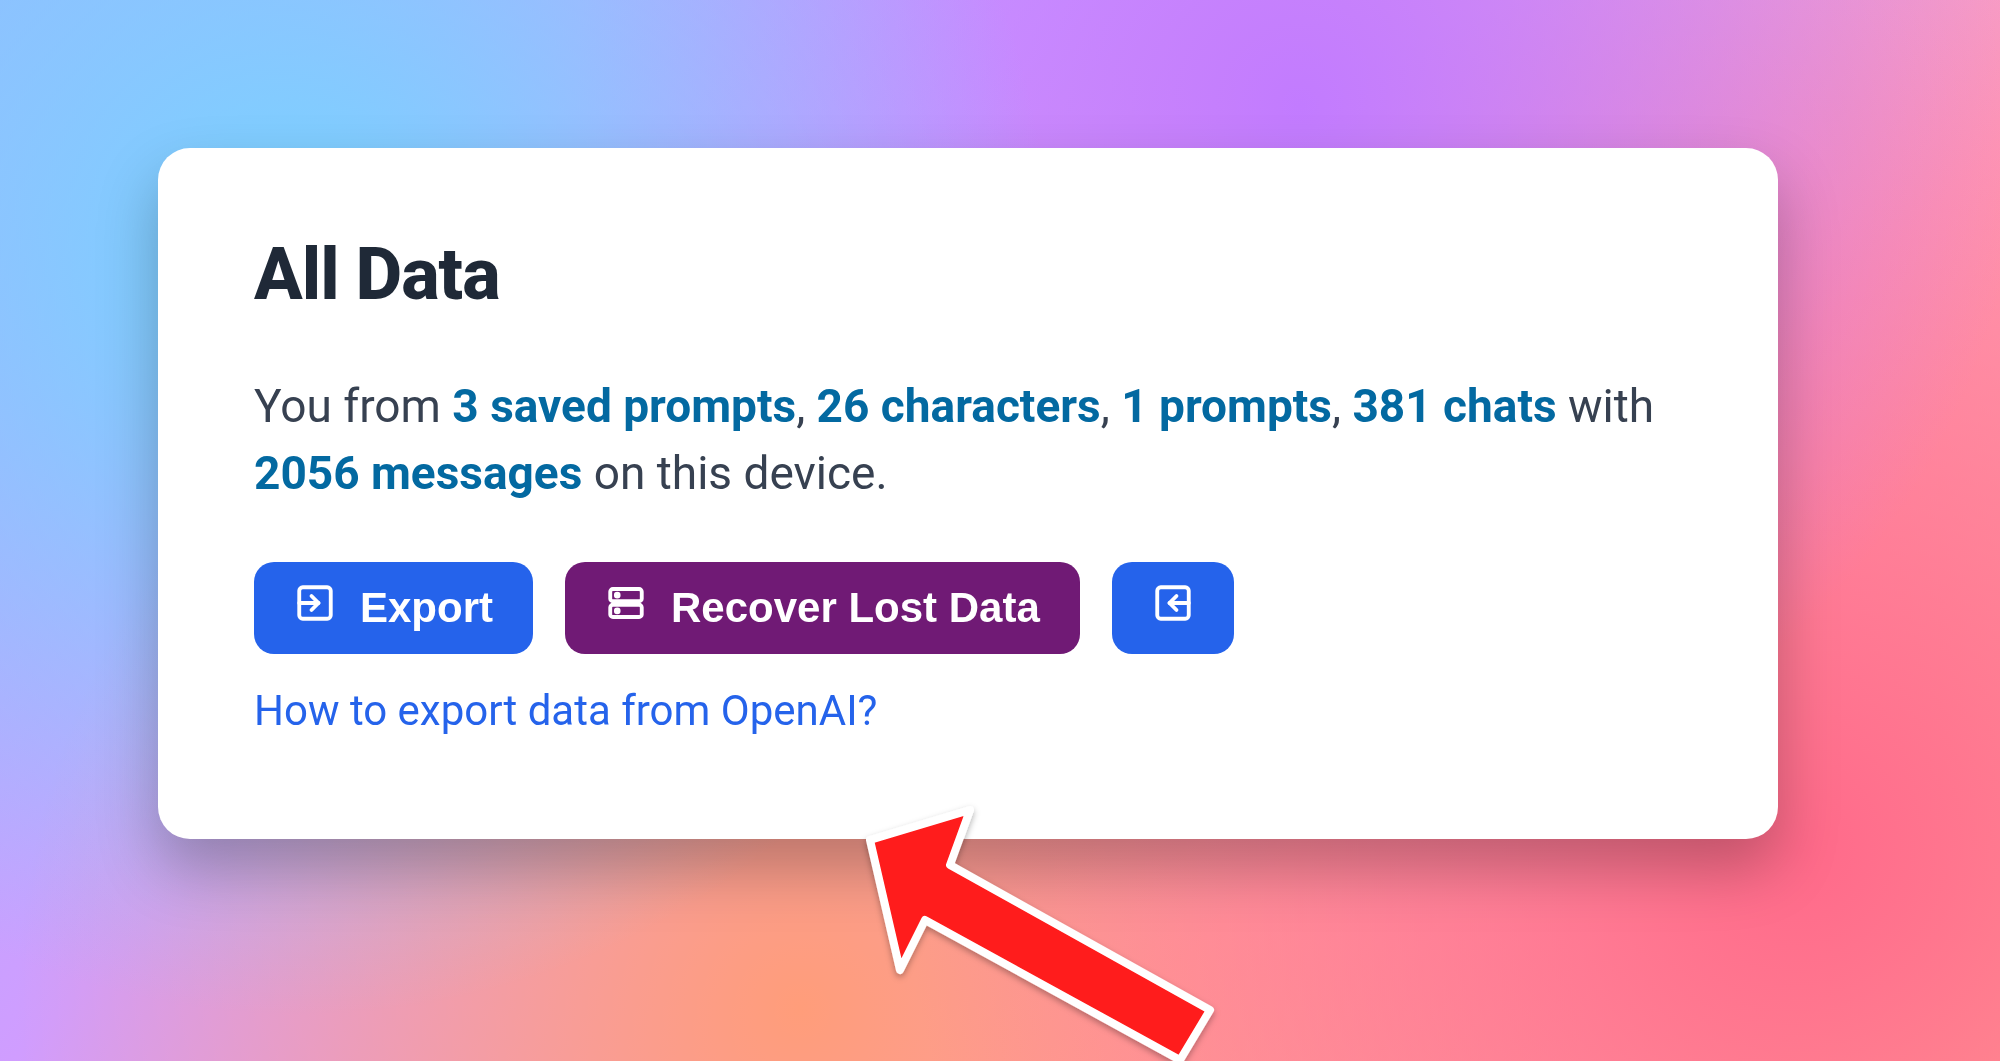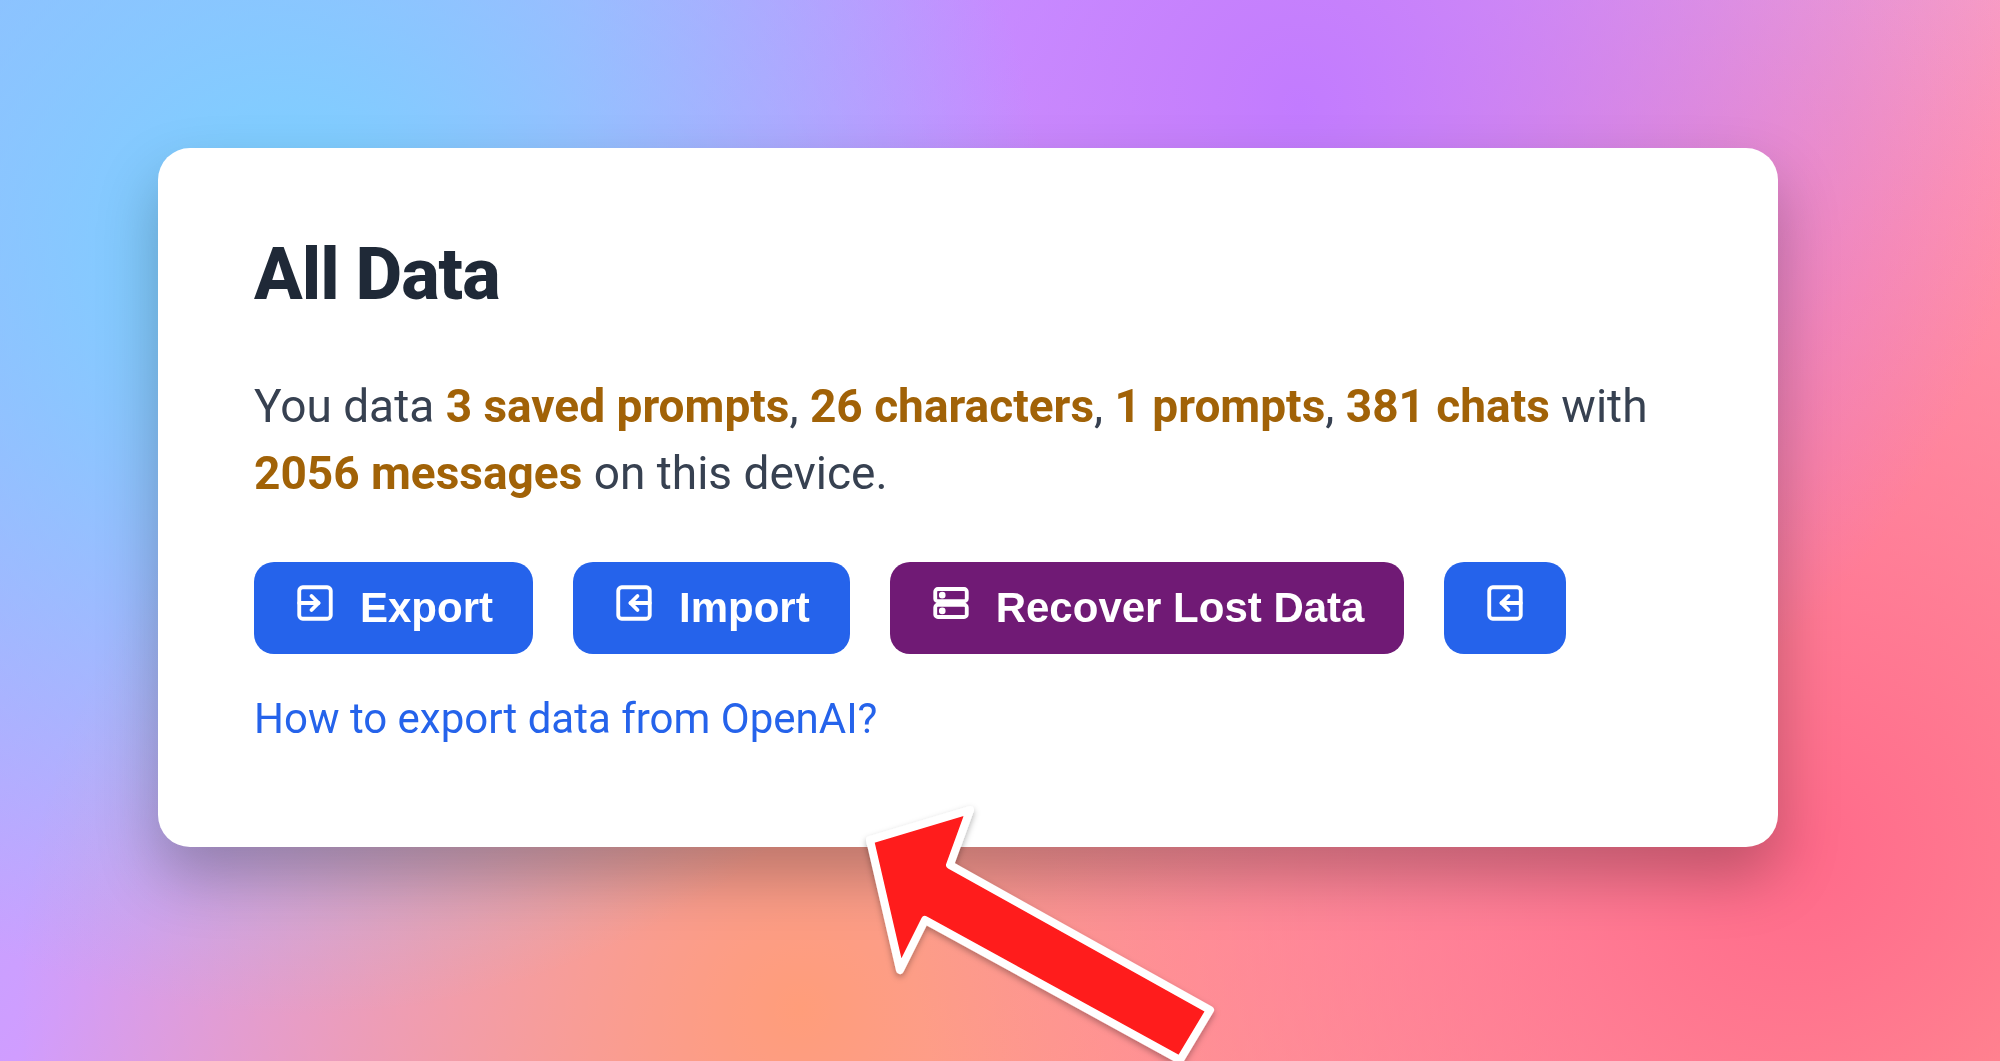--- a/index.html
+++ b/index.html
@@ -34,25 +34,25 @@
     letter-spacing: -1px;
     margin-bottom: 56px;
   }
   .summary {
     font-size: 46px;
     line-height: 1.45;
     color: #374151;
     margin-bottom: 56px;
     font-weight: 400;
   }
-  .summary b { font-weight: 700; color: #a16207; }
+  .summary b { font-weight: 700; color: #0369a1; }
   .button-row {
     display: flex;
     flex-wrap: wrap;
-    gap: 40px;
+    gap: 32px;
     align-items: center;
   }
   .btn {
     display: inline-flex;
     align-items: center;
     gap: 24px;
     padding: 20px 40px;
     border: none;
     border-radius: 20px;
     font-size: 42px;
@@ -82,45 +82,35 @@
     pointer-events: none;
   }
 </style>
 </head>
 <body>
 
 <div class="card">
   <h1 class="title">All Data</h1>
 
   <p class="summary">
-    <span>You data </span><b><span>3</span><span> saved prompts</span></b><span>, </span><b><span>26</span><span> characters</span></b><span>, </span><b><span>1</span><span> prompts</span></b><span>, </span><b><span>381</span><span> chats</span></b><span> with </span><b><span>2056</span><span> messages</span></b><span> on this device.</span>
+    <span>You from </span><b><span>3</span><span> saved prompts</span></b><span>, </span><b><span>26</span><span> characters</span></b><span>, </span><b><span>1</span><span> prompts</span></b><span>, </span><b><span>381</span><span> chats</span></b><span> with </span><b><span>2056</span><span> messages</span></b><span> on this device.</span>
   </p>
 
   <div class="button-row">
     <button class="btn btn-blue">
       <span>
         <svg viewBox="0 0 24 24" fill="none" stroke="currentColor" stroke-width="2.2" stroke-linecap="round" stroke-linejoin="round">
           <rect x="3" y="3" width="18" height="18" rx="2"></rect>
           <path d="M10 8l4 4-4 4"></path>
           <path d="M14 12H3"></path>
         </svg>
       </span>
       <span>Export</span>
     </button>
 
-    <button class="btn btn-blue">
-      <span>
-        <svg viewBox="0 0 24 24" fill="none" stroke="currentColor" stroke-width="2.2" stroke-linecap="round" stroke-linejoin="round">
-          <rect x="3" y="3" width="18" height="18" rx="2"></rect>
-          <path d="M14 8l-4 4 4 4"></path>
-          <path d="M10 12h11"></path>
-        </svg>
-      </span>
-      <span>Import</span>
-    </button>
 
     <button class="btn btn-orange">
       <span>
         <svg viewBox="0 0 24 24" fill="none" stroke="currentColor" stroke-width="2.2" stroke-linecap="round" stroke-linejoin="round">
           <rect x="3" y="4" width="18" height="7" rx="1.5"></rect>
           <rect x="3" y="13" width="18" height="7" rx="1.5"></rect>
           <circle cx="7" cy="7.5" r="0.8" fill="currentColor"></circle>
           <circle cx="7" cy="16.5" r="0.8" fill="currentColor"></circle>
         </svg>
       </span>

